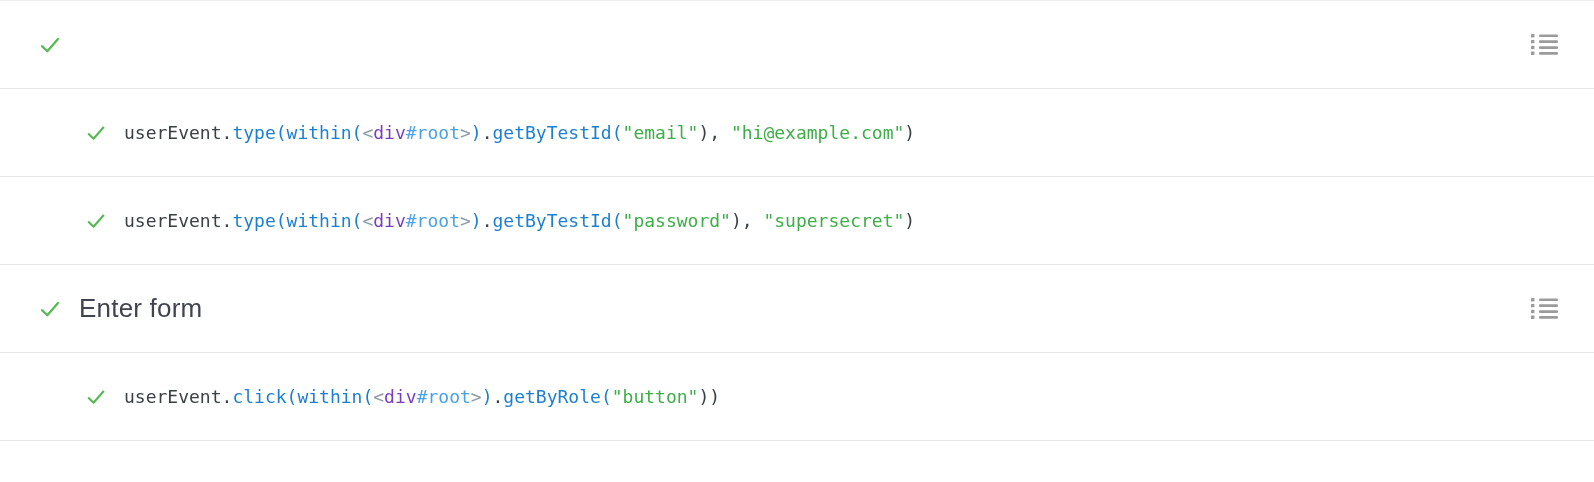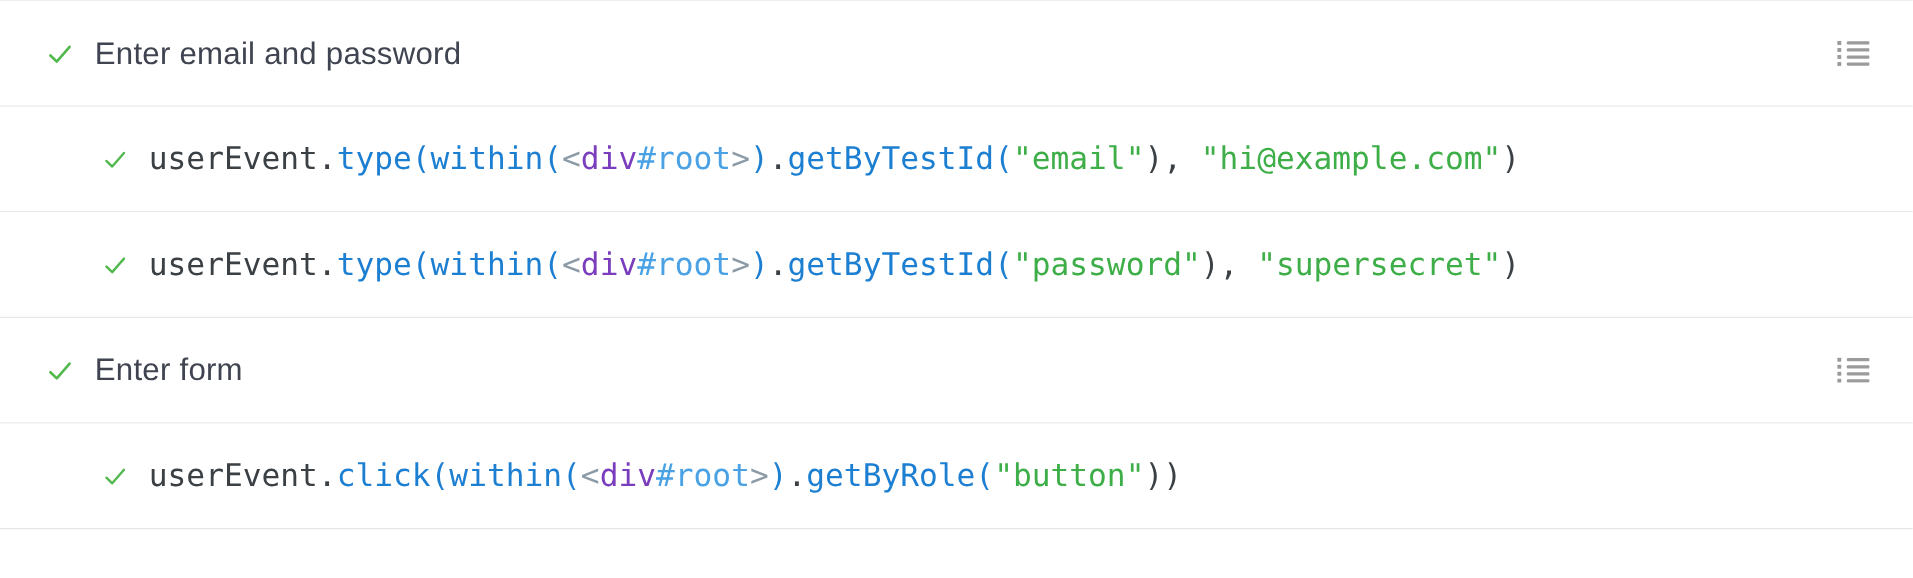--- a/index.html
+++ b/index.html
@@ -11,42 +11,41 @@
   *{box-sizing:border-box;margin:0;padding:0;}
   html,body{background:#ffffff;}
   body{width:1594px;height:482px;overflow:hidden;font-family:"Liberation Sans",sans-serif;}
   .panel{width:1594px;border-top:1px solid #efefef;}
   .row{height:88px;display:flex;align-items:center;border-bottom:1px solid var(--border-gray,#e7e7e7);position:relative;background:#fff;}
   .step-row{padding-left:38px;}
   .cmd-row{padding-left:85px;}
   .check{display:flex;align-items:center;margin-right:17px;flex:0 0 auto;}
   .step-label{font-size:26px;color:var(--label-dark,#3f4450);letter-spacing:0.2px;}
   .list-btn{position:absolute;right:36px;top:0;height:100%;display:flex;align-items:center;cursor:pointer;background:none;border:none;}
-  .code{font-family:"DejaVu Sans Mono","Liberation Mono",monospace;font-size:26px;white-space:pre;color:var(--plain-dark,#3b4045);}
+  .code{font-family:"DejaVu Sans Mono","Liberation Mono",monospace;font-size:18px;white-space:pre;color:var(--plain-dark,#3b4045);}
   .tk-plain{color:var(--plain-dark,#3b4045);}
   .tk-fn{color:var(--fn-blue,#1d7fd1);}
   .tk-bracket{color:var(--bracket-gray,#8c9aa6);}
   .tk-tag{color:var(--tag-purple,#7a3dbd);}
   .tk-id{color:var(--id-blue,#4aa2e5);}
   .tk-string{color:var(--string-green,#3eae48);}
   .check svg{stroke:var(--check-green,#53b94e);}
   .list-btn svg{fill:var(--icon-gray,#9b9b9b);}
 </style>
 </head>
 <body>
 
 <div class="panel">
 
   <div class="row step-row">
     <span class="check">
       <svg width="24" height="24" viewBox="0 0 24 24" fill="none" stroke-width="2.2" stroke-linecap="round" stroke-linejoin="round">
           <path d="M4 13.2 L9.3 18.3 L20 6"></path>
         </svg>
     </span>
-    <span class="step-label">Enter email and password</span>
     <button class="list-btn">
       <svg width="27" height="21" viewBox="0 0 27 21">
         <rect x="0" y="0" width="3.4" height="3.4" rx="0.6"></rect>
           <rect x="8" y="0.4" width="19" height="2.7" rx="1"></rect>
         <rect x="0" y="5.9" width="3.4" height="3.4" rx="0.6"></rect>
           <rect x="8" y="6.3" width="19" height="2.7" rx="1"></rect>
         <rect x="0" y="11.8" width="3.4" height="3.4" rx="0.6"></rect>
           <rect x="8" y="12.2" width="19" height="2.7" rx="1"></rect>
         <rect x="0" y="17.6" width="3.4" height="3.4" rx="0.6"></rect>
           <rect x="8" y="18" width="19" height="2.7" rx="1"></rect>

